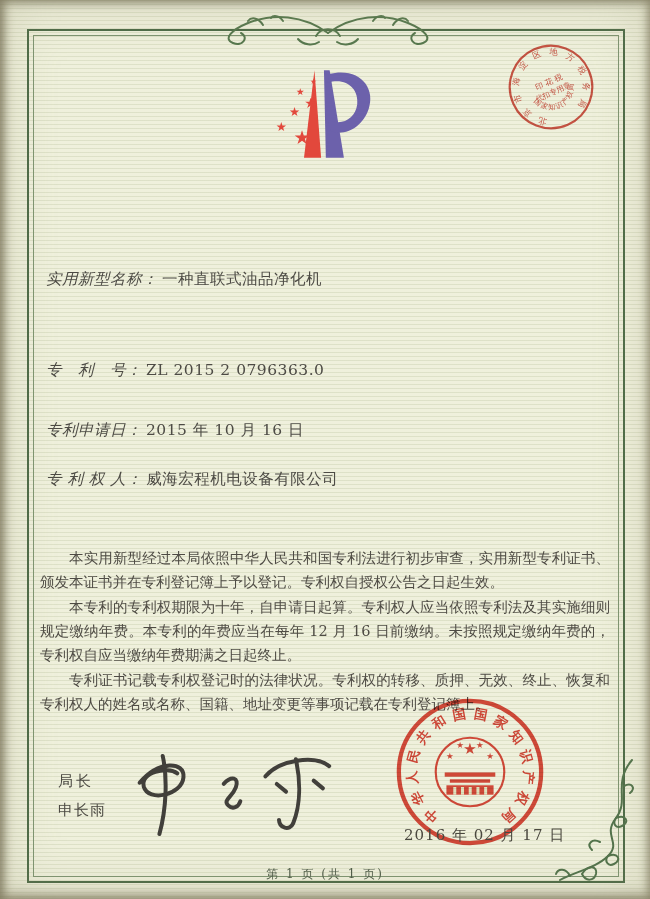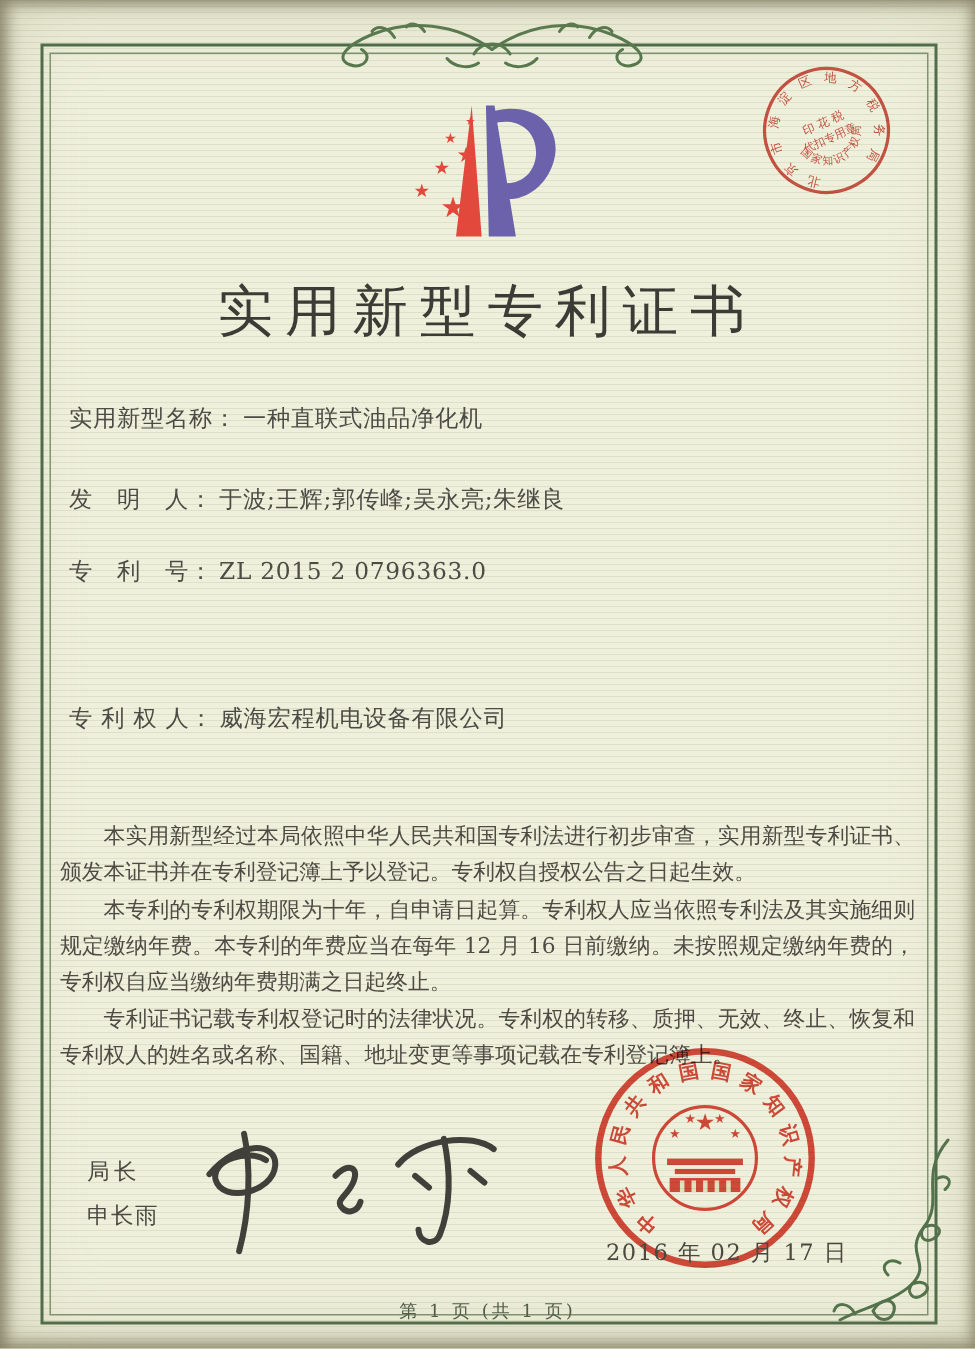--- a/index.html
+++ b/index.html
@@ -15,22 +15,22 @@
   .frame-outer{position:absolute;left:27px;top:29px;right:25px;bottom:16px;border:2px solid #4d6b47;pointer-events:none;}
   .frame-inner{position:absolute;left:33px;top:35px;right:31px;bottom:22px;border:1px solid #7e9471;pointer-events:none;}
   .ornament-top{position:absolute;left:203px;top:9px;width:250px;height:44px;}
   .ornament-corner{position:absolute;left:554px;top:756px;width:86px;height:130px;}
   .cert-no{position:absolute;left:44px;top:90px;font-size:15px;letter-spacing:2px;color:#5a574f;}
   .logo{position:absolute;left:266px;top:64px;width:114px;height:100px;}
   .tax-stamp{position:absolute;left:504px;top:40px;width:94px;height:94px;transform:rotate(-24deg);mix-blend-mode:multiply;opacity:.92;}
   .title{position:absolute;left:0;right:0;top:183px;margin:0;text-align:center;
     font-size:37px;font-weight:500;letter-spacing:8px;color:#3c3b36;}
   .field-row{position:absolute;left:46px;right:50px;font-size:15.5px;letter-spacing:.5px;color:#4d4b45;white-space:nowrap;}
-  .f-label{margin-right:4px;}
-  .row-0{top:269px;} .row-1{top:323px;} .row-2{top:371px;}
+  .f-label{margin-right:4px;font-style:italic;}
+  .row-0{top:269px;} .row-1{top:323px;} .row-2{top:360px;}
   .row-3{top:420px;} .row-4{top:469px;} .row-5{top:514px;}
   .body-text{position:absolute;left:40px;right:40px;top:546px;}
   .body-text p{margin:0;text-indent:2em;font-size:14.5px;line-height:1.68;text-align:justify;color:#4e4b44;}
   .signer-title{position:absolute;left:58px;top:772px;font-size:15px;letter-spacing:3px;color:#4b4942;text-align:center;}
   .signer-name{position:absolute;left:58px;top:801px;font-size:15px;letter-spacing:1px;color:#4b4942;font-family:Liberation Serif, serif;}
   .signature{position:absolute;left:120px;top:748px;width:225px;height:88px;transform:rotate(-2deg);}
   .seal{position:absolute;left:395px;top:697px;width:150px;height:150px;mix-blend-mode:multiply;opacity:.95;}
   .seal-date{position:absolute;left:404px;top:826px;font-size:15px;letter-spacing:1px;color:#4a483f;}
   .footer-page{position:absolute;left:0;right:0;top:866px;text-align:center;font-size:12px;letter-spacing:2px;color:#4e5b48;}
   svg text{font-family:"DejaVu Serif","Liberation Serif",serif;}
@@ -110,30 +110,29 @@
         <text x="53.55460943330678" y="93.80977325103149" transform="rotate(21.66666666666667 53.55460943330678 93.80977325103149)" text-anchor="middle" font-size="10" fill="#cf4a3e">知</text>
         <text x="65" y="96" transform="rotate(0 65 96)" text-anchor="middle" font-size="10" fill="#cf4a3e">识</text>
         <text x="76.44539056669322" y="93.80977325103149" transform="rotate(-21.666666666666657 76.44539056669322 93.80977325103149)" text-anchor="middle" font-size="10" fill="#cf4a3e">产</text>
         <text x="86.27349077393075" y="87.54858288876451" transform="rotate(-43.33333333333334 86.27349077393075 87.54858288876451)" text-anchor="middle" font-size="10" fill="#cf4a3e">权</text>
         <text x="93.09554139813615" y="78.10116611396168" transform="rotate(-65 93.09554139813615 78.10116611396168)" text-anchor="middle" font-size="10" fill="#cf4a3e">局</text>
       </g>
     <text x="65" y="61" font-size="11" fill="#cf4a3e" text-anchor="middle">印 花 税</text>
     <text x="65" y="76" font-size="10.5" fill="#cf4a3e" text-anchor="middle">代扣专用章</text>
   </svg>
 
-  <h1 class="title">实用新型专利证书</h1>
 
   <div class="field-row row-0">
     <span class="f-label">实用新型名称：</span><span class="f-value">一种直联式油品净化机</span>
   </div>
-  <div class="field-row row-1">
-    <span class="f-label">发　明　人：</span><span class="f-value">于波;王辉;郭传峰;吴永亮;朱继良</span>
-  </div>
   <div class="field-row row-2">
     <span class="f-label">专　利　号：</span><span class="f-value">ZL 2015 2 0796363.0</span>
+  </div>
+  <div class="field-row row-3">
+    <span class="f-label">专利申请日：</span><span class="f-value">2015 年 10 月 16 日</span>
   </div>
   <div class="field-row row-4">
     <span class="f-label">专 利 权 人：</span><span class="f-value">威海宏程机电设备有限公司</span>
   </div>
 
   <div class="body-text">
     <p>本实用新型经过本局依照中华人民共和国专利法进行初步审查，实用新型专利证书、颁发本证书并在专利登记簿上予以登记。专利权自授权公告之日起生效。</p>
     <p>本专利的专利权期限为十年，自申请日起算。专利权人应当依照专利法及其实施细则规定缴纳年费。本专利的年费应当在每年 12 月 16 日前缴纳。未按照规定缴纳年费的，专利权自应当缴纳年费期满之日起终止。</p>
     <p>专利证书记载专利权登记时的法律状况。专利权的转移、质押、无效、终止、恢复和专利权人的姓名或名称、国籍、地址变更等事项记载在专利登记簿上。</p>
   </div>

